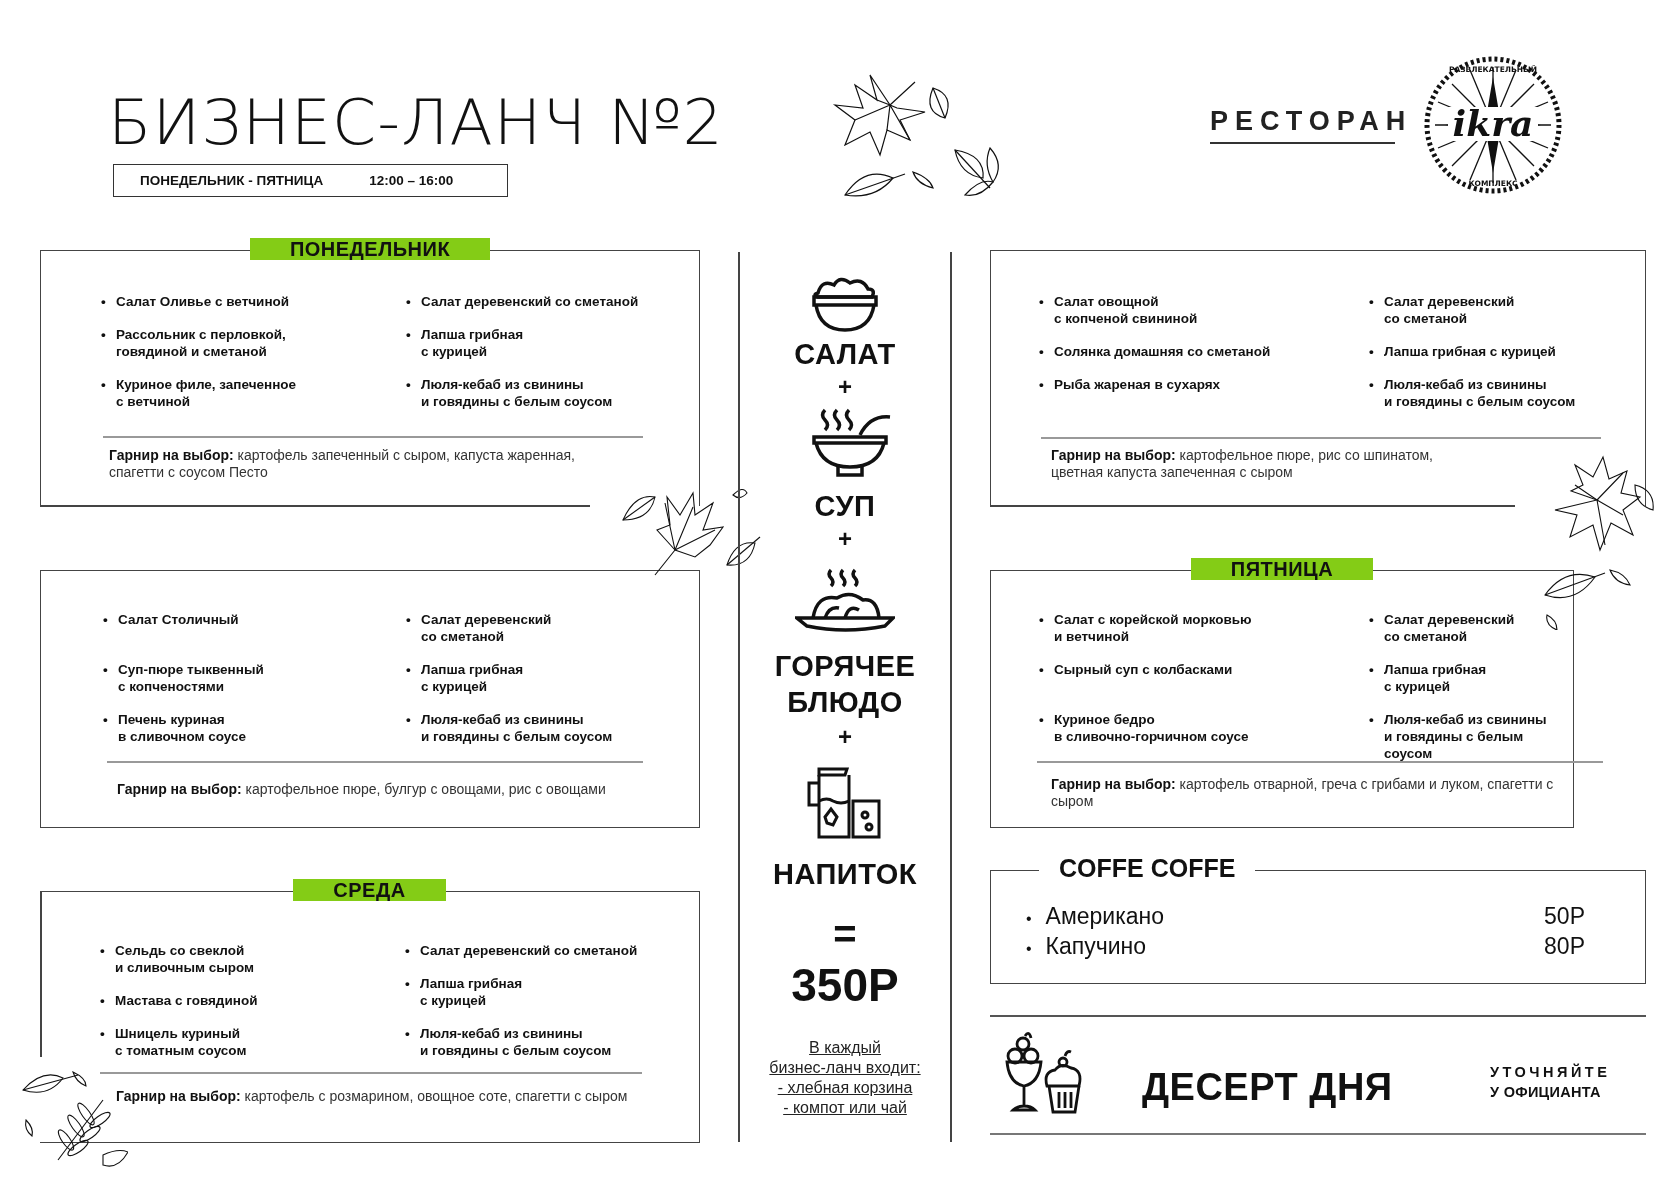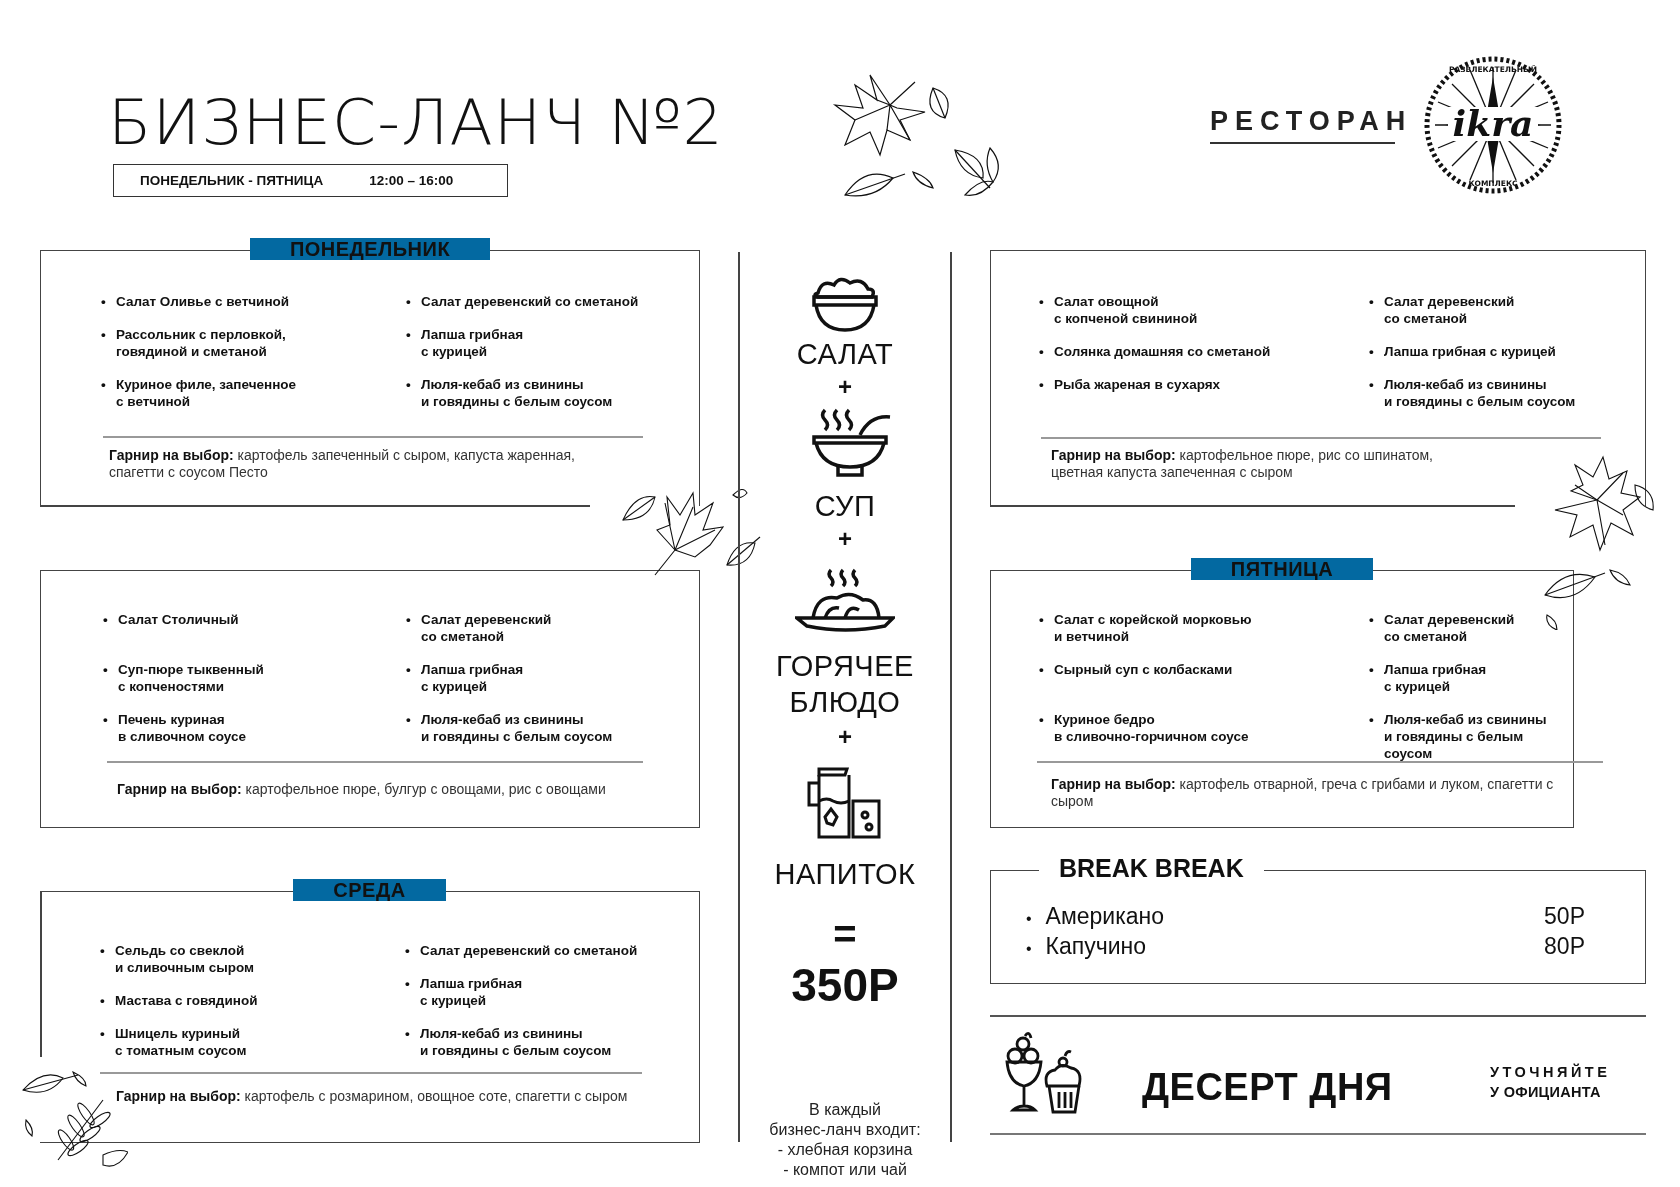--- a/index.html
+++ b/index.html
@@ -13,30 +13,30 @@
   .hours-box { left: 113px; top: 164px; width: 395px; height: 33px; border: 1.5px solid #333; display: flex; align-items: center; padding-left: 26px; font-weight: 700; font-size: 13.5px; }
   .hours-box .days { margin-right: 46px; }
 
   .restaurant { left: 1210px; top: 106px; font-size: 27px; letter-spacing: 7px; font-weight: 700; color: #222; }
   .restaurant-line { left: 1210px; top: 142px; width: 185px; height: 2px; background: #333; }
   .logo { left: 1420px; top: 52px; width: 146px; height: 146px; }
 
   
   .day-box { position: absolute; border: 1.5px solid #444; }
   .day-title { position: absolute; top: -13px; left: 0; right: 0; text-align: center; }
-  .day-title span { background: #0369a1; padding: 0 40px; font-weight: 700; font-size: 20px; letter-spacing: 0.5px; }
+  .day-title span { background: #84cc16; padding: 0 40px; font-weight: 700; font-size: 20px; letter-spacing: 0.5px; }
   .dish { position: absolute; font-weight: 700; font-size: 13.5px; line-height: 17px; padding-left: 15px; white-space: pre-line; }
   .dish::before { content: "•"; position: absolute; left: 0; top: 0; }
   .divider { position: absolute; height: 1.5px; background: #999; }
   .garnish { position: absolute; font-size: 14px; line-height: 17px; color: #333; }
   .garnish b { color: #111; font-weight: 700; }
 
   
   .vline { position: absolute; width: 1.5px; background: #444; }
-  .combo-label { position: absolute; left: 740px; width: 210px; text-align: center; font-weight: 400; font-size: 29px; letter-spacing: 0.5px; }
+  .combo-label { position: absolute; left: 740px; width: 210px; text-align: center; font-weight: 700; font-size: 29px; letter-spacing: 0.5px; }
   .plus { position: absolute; left: 740px; width: 210px; text-align: center; font-weight: 700; font-size: 24px; }
   .combo-icon { position: absolute; }
   .price-eq { position: absolute; left: 740px; width: 210px; text-align: center; font-weight: 700; font-size: 40px; }
   .price { position: absolute; left: 740px; width: 210px; text-align: center; font-weight: 700; font-size: 46px; }
   .includes { position: absolute; left: 740px; width: 210px; text-align: center; font-size: 16px; line-height: 20px; color: #222; }
   .coffee-title { position: absolute; top: -17px; left: 48px; background: #fff; padding: 0 20px; font-weight: 700; font-size: 25px; }
   .coffee-row { position: absolute; font-size: 23px; font-weight: 500; }
   .coffee-price { position: absolute; font-size: 23px; font-weight: 500; text-align: center; }
 
   
@@ -225,21 +225,21 @@
     <path d="M14 36 Q22 32 28 36 Q36 40 44 36"></path>
     <path d="M20 52 L26 44 L32 52 L28 60 L22 58 Z"></path>
     <path d="M48 36 L74 36 L74 72 L48 72 Z"></path>
     <circle cx="60" cy="50" r="3"></circle>
       <circle cx="64" cy="62" r="3"></circle>
   </svg>
 </div>
 <div class="combo-label" style="top:858px;">НАПИТОК</div>
 <div class="price-eq" style="top:912px;">=</div>
 <div class="price" style="top:958px;">350Р</div>
-<div class="includes" style="top:1100px;">
+<div class="includes" style="top:1038px;text-decoration:underline;">
   <div>В каждый</div>
   <div>бизнес-ланч входит:</div>
   <div>- хлебная корзина</div>
   <div>- компот или чай</div>
 </div>
 
 <div class="day-box" style="left:990px;top:250px;width:656px;height:256px;border-bottom:none;">
   <div class="dish" style="left:48px;top:42px;">Салат овощной
 с копченой свининой</div>
   <div class="dish" style="left:48px;top:92px;">Солянка домашняя со сметаной</div>
@@ -279,21 +279,21 @@
     </g>
     <path d="M100 30 Q120 35 118 55 Q100 50 100 30 Z"></path>
     <path d="M10 140 Q30 112 60 122 Q40 150 10 140 Z"></path>
       <path d="M10 140 L70 118"></path>
     <path d="M75 115 Q90 118 95 130 Q80 128 75 115 Z"></path>
     <path d="M12 160 Q22 165 22 175 Q10 170 12 160 Z"></path>
   </svg>
 </div>
 
 <div class="day-box" style="left:990px;top:870px;width:656px;height:114px;">
-  <div class="coffee-title">BREAK BREAK</div>
+  <div class="coffee-title">COFFE COFFE</div>
   <div class="coffee-row" style="left:35px;top:32px;"><span style="font-size:16px;margin-right:14px;">•</span><span>Американо</span></div>
   <div class="coffee-price" style="right:60px;top:32px;">50Р</div>
   <div class="coffee-row" style="left:35px;top:62px;"><span style="font-size:16px;margin-right:14px;">•</span><span>Капучино</span></div>
   <div class="coffee-price" style="right:60px;top:62px;">80Р</div>
 </div>
 
 <div class="dessert-line" style="top:1015px;width:656px;"></div>
 <div class="dessert-line" style="top:1133px;width:656px;background:#777;"></div>
 
 <div class="abs" style="left:1005px;top:1028px;">

